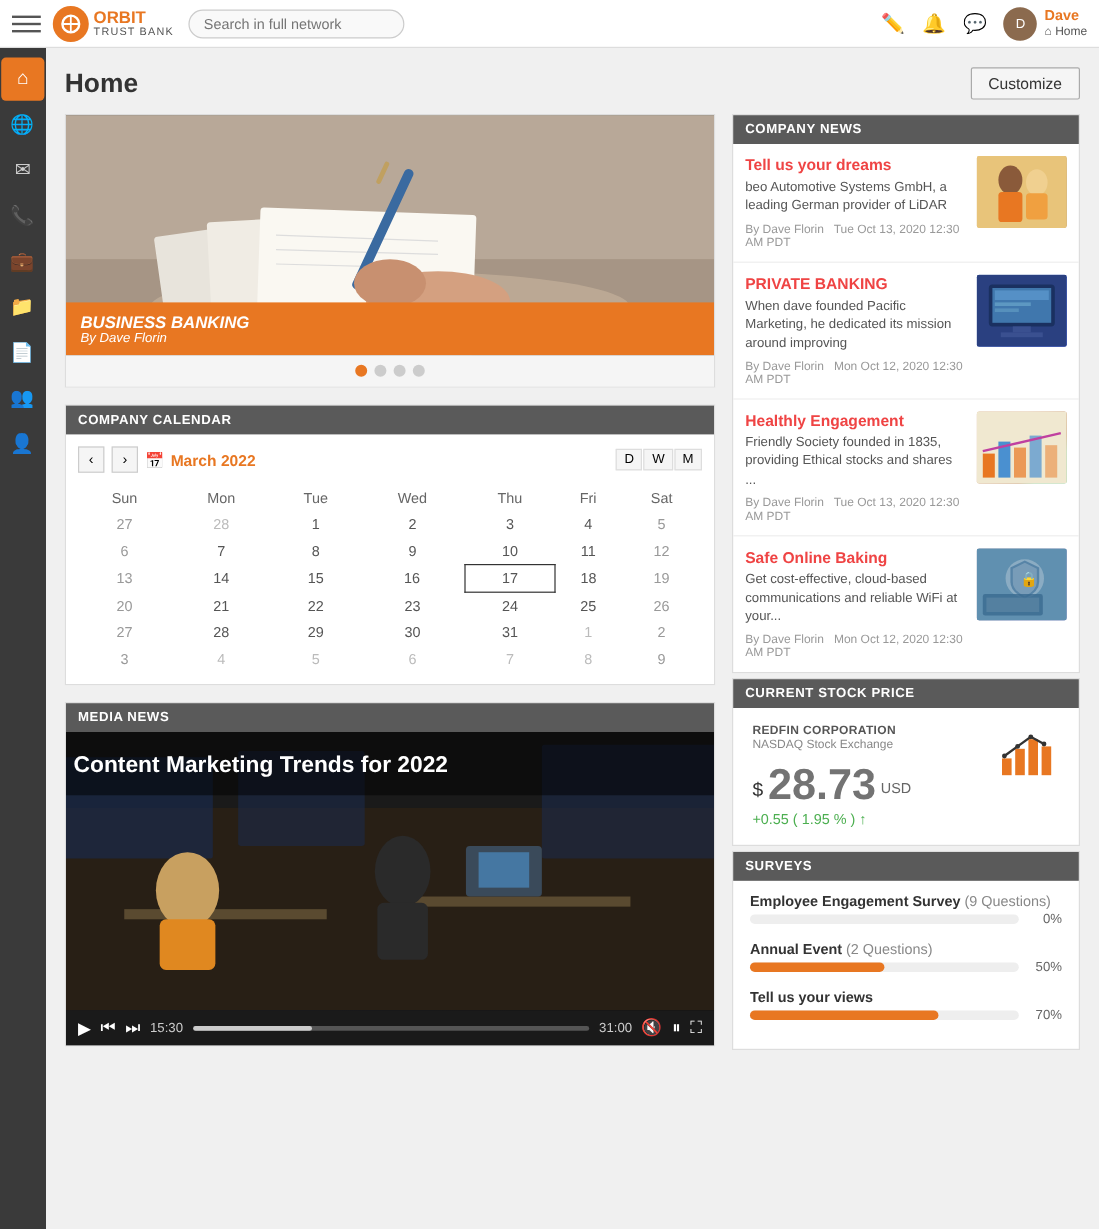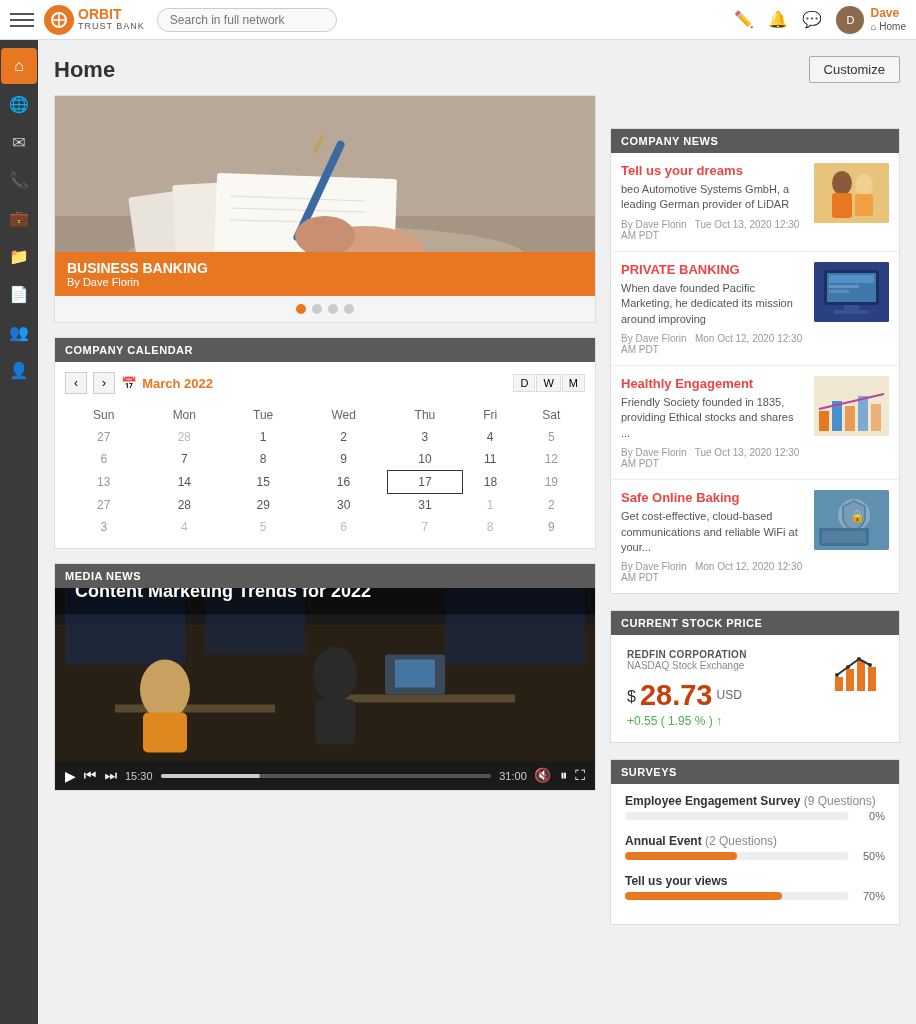--- a/index.html
+++ b/index.html
@@ -54,33 +54,33 @@
     }
     .page-title { font-size: 22px; font-weight: bold; color: #333; }
     .customize-btn {
       border: 1px solid #aaa; background: #f5f5f5; padding: 5px 14px;
       font-size: 13px; cursor: pointer; color: #333; border-radius: 2px;
     }
 
     
     .content-grid { display: flex; gap: 14px; }
     .left-col { flex: 1; display: flex; flex-direction: column; gap: 14px; }
-    .right-col { width: 290px; display: flex; flex-direction: column; gap: 16px; margin-top: 33px; }
+    .right-col { width: 290px; display: flex; flex-direction: column; gap: 4px; }
 
     
     .section-box { background: #fff; border: 1px solid #ddd; }
     .section-header {
       background: #5a5a5a; color: #fff; font-size: 11px; font-weight: bold;
       padding: 6px 10px; letter-spacing: 0.5px; text-transform: uppercase;
     }
 
     
     .announcements-img {
       width: 100%; height: 200px; background: #888;
-      display: flex; align-items: flex-end; overflow: hidden; position: relative;
+      display: flex; align-items: flex-end; overflow: hidden; position: relative; font-style: italic;
     }
     .announcements-img .img-placeholder {
       width: 100%; height: 100%;
       background: linear-gradient(135deg, #9a8a7a 0%, #c5b9a8 40%, #7a7060 100%);
       position: absolute; top: 0; left: 0;
     }
     .announcements-img .pen-overlay {
       position: absolute; top: 0; left: 0; width: 100%; height: 100%;
       display: flex; align-items: center; justify-content: center;
     }
@@ -109,21 +109,21 @@
     .cal-table { width: 100%; border-collapse: collapse; font-size: 12px; }
     .cal-table th { text-align: center; padding: 4px 2px; color: #666; font-weight: normal; }
     .cal-table td { text-align: center; padding: 4px 2px; color: #555; }
     .cal-table td.other-month { color: #bbb; }
     .cal-table td.today { border: 1px solid #333; }
     .cal-table td.weekend { color: #999; }
 
     
     .media-video-wrapper { position: relative; background: #111; }
     .media-video-img {
-      width: 100%; height: 173px;
+      width: 100%; height: 232px;
       background: linear-gradient(180deg, #2a2a2a 0%, #1a1a1a 100%);
       display: flex; align-items: center; justify-content: center;
       position: relative; overflow: hidden;
     }
     .video-scene {
       width: 100%; height: 100%;
       background: linear-gradient(135deg, #3a3020 0%, #2a3040 50%, #1a1a1a 100%);
       display: flex; align-items: center; justify-content: center;
     }
     .video-controls {
@@ -151,21 +151,21 @@
     .news-img-2 { background: linear-gradient(135deg, #4060a0 30%, #2040c0 70%); }
     .news-img-3 { background: linear-gradient(135deg, #e0c0a0 30%, #c09060 70%, #a0d0a0 80%); }
     .news-img-4 { background: linear-gradient(135deg, #6080a0 30%, #8090c0 70%); }
 
     
     .stock-wrapper { padding: 14px 16px; }
     .stock-company { font-size: 10px; color: #555; font-weight: bold; text-transform: uppercase; letter-spacing: 0.3px; }
     .stock-exchange { font-size: 10px; color: #888; }
     .stock-price-row { display: flex; align-items: flex-end; gap: 4px; margin-top: 10px; }
     .stock-dollar { font-size: 16px; color: #333; margin-bottom: 4px; }
-    .stock-price { font-size: 29px; font-weight: bold; color: #c2410c; line-height: 1; }
+    .stock-price { font-size: 36px; font-weight: bold; color: #737373; line-height: 1; }
     .stock-currency { font-size: 12px; color: #666; margin-bottom: 8px; }
     .stock-change { color: #4caf50; font-size: 12px; margin-top: 4px; }
     .stock-icon { margin-left: auto; font-size: 36px; color: #e87722; }
 
     
     .surveys-wrapper { padding: 10px 14px; }
     .survey-item { margin-bottom: 12px; }
     .survey-name { font-size: 12px; font-weight: bold; color: #333; margin-bottom: 2px; }
     .survey-questions { font-weight: normal; color: #888; }
     .survey-bar-row { display: flex; align-items: center; gap: 8px; }
@@ -325,20 +325,29 @@
                 <tr>
                   <td class="weekend">13</td>
                   <td>14</td>
                   <td>15</td>
                   <td>16</td>
                   <td class="today">17</td>
                   <td>18</td>
                   <td class="weekend">19</td>
                 </tr>
                 <tr>
+                  <td class="weekend">20</td>
+                  <td>21</td>
+                  <td>22</td>
+                  <td>23</td>
+                  <td>24</td>
+                  <td>25</td>
+                  <td class="weekend">26</td>
+                </tr>
+                <tr>
                   <td class="weekend">27</td>
                   <td>28</td>
                   <td>29</td>
                   <td>30</td>
                   <td>31</td>
                   <td class="other-month">1</td>
                   <td class="other-month weekend">2</td>
                 </tr>
                 <tr>
                   <td class="other-month weekend">3</td>

